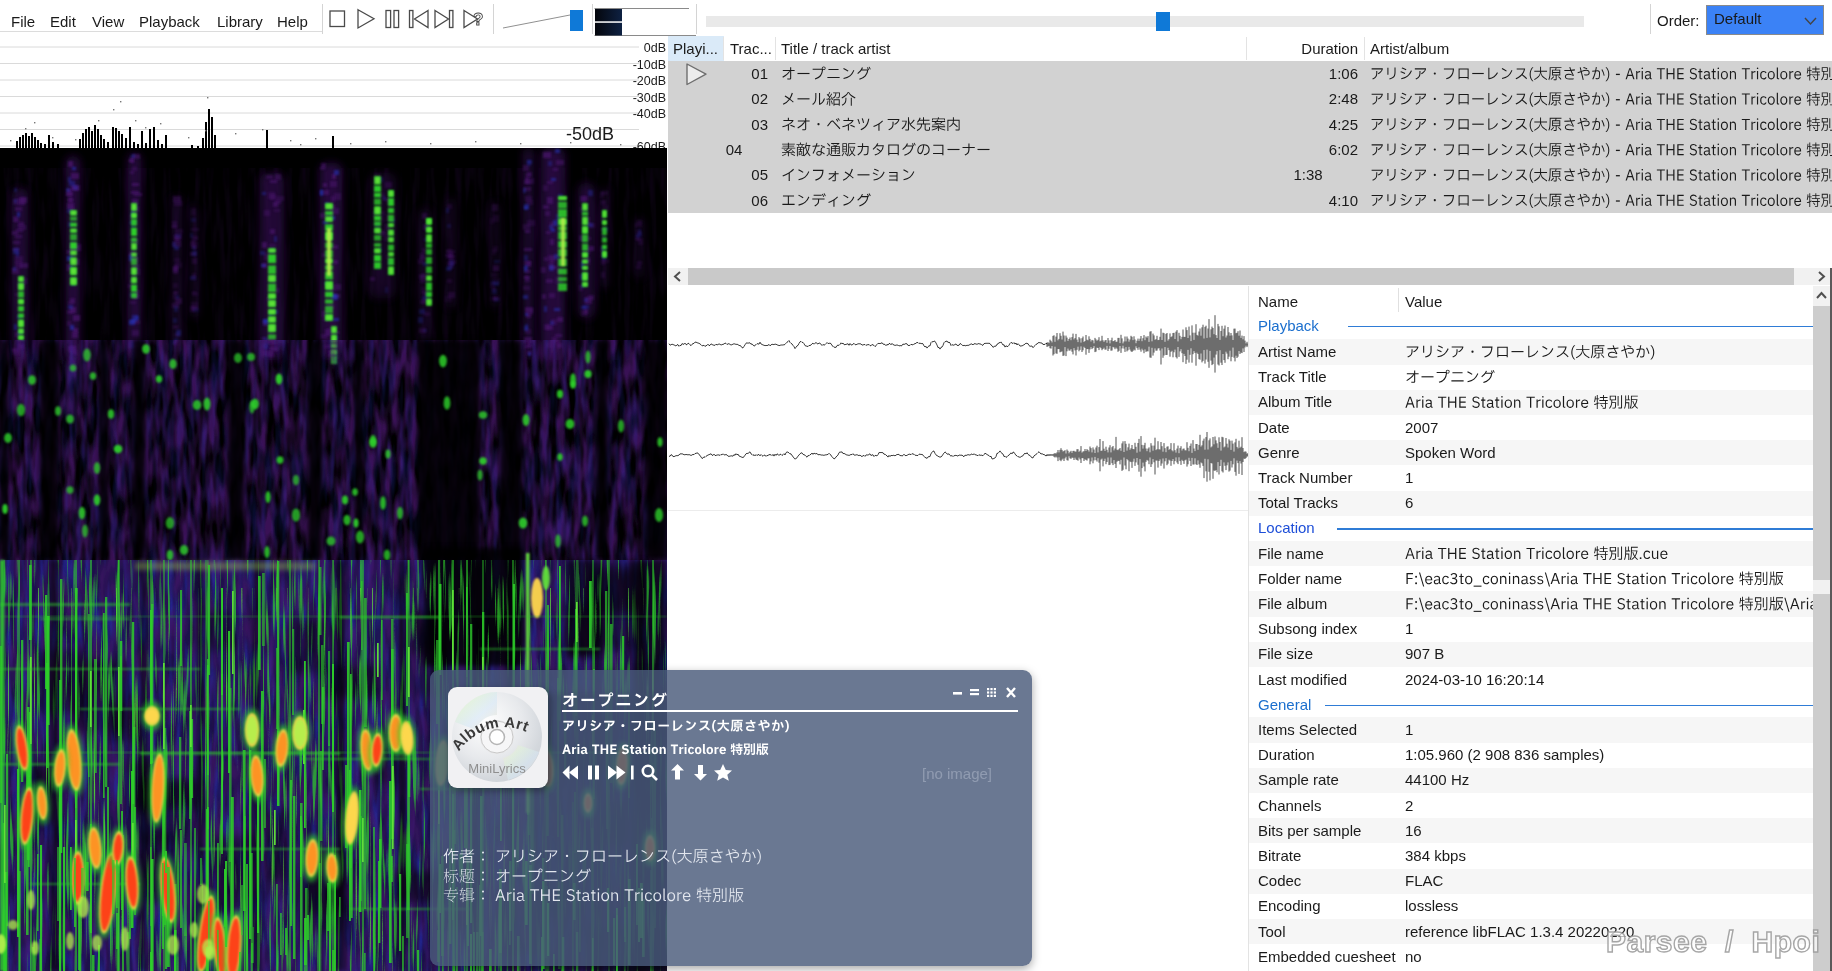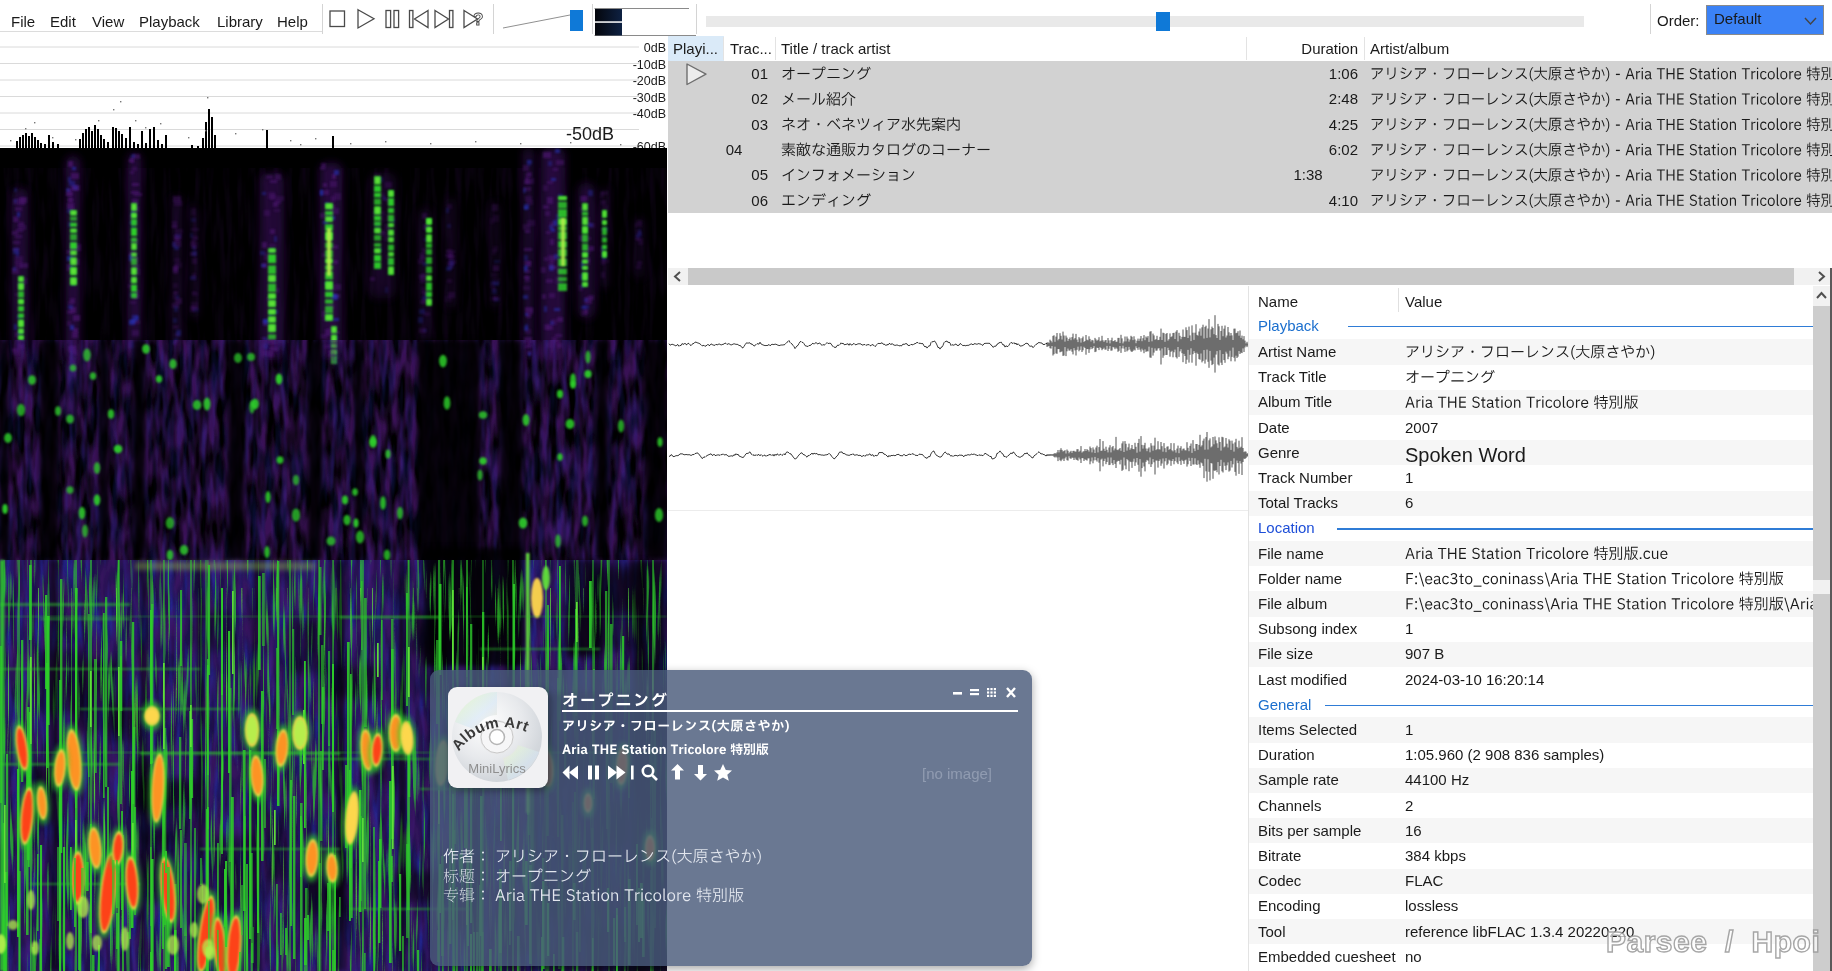--- a/index.html
+++ b/index.html
@@ -1479,21 +1479,21 @@
 <div class="ab" style="left:1348px;top:326px;width:465px;height:1.4px;background:#2f7cd6"></div>
 <div class="ab" style="left:1249px;top:339.4px;width:564px;height:25.2px;background:#f6f6f6"></div>
 <div class="t" style="left:1258px;top:343.0px;font-size:15px">Artist Name</div>
 <div class="t" style="left:1258px;top:368.2px;font-size:15px">Track Title</div>
 <div class="ab" style="left:1249px;top:389.8px;width:564px;height:25.2px;background:#f6f6f6"></div>
 <div class="t" style="left:1258px;top:393.4px;font-size:15px">Album Title</div>
 <div class="t" style="left:1258px;top:418.6px;font-size:15px">Date</div>
 <div class="t" style="left:1405px;top:418.6px;font-size:15px;max-width:408px;overflow:hidden">2007</div>
 <div class="ab" style="left:1249px;top:440.2px;width:564px;height:25.2px;background:#f6f6f6"></div>
 <div class="t" style="left:1258px;top:443.8px;font-size:15px">Genre</div>
-<div class="t" style="left:1405px;top:443.8px;font-size:20px;max-width:408px;overflow:hidden">Spoken Word</div>
+<div class="t" style="left:1405px;top:443.8px;font-size:15px;max-width:408px;overflow:hidden">Spoken Word</div>
 <div class="t" style="left:1258px;top:469.0px;font-size:15px">Track Number</div>
 <div class="t" style="left:1405px;top:469.0px;font-size:15px;max-width:408px;overflow:hidden">1</div>
 <div class="ab" style="left:1249px;top:490.6px;width:564px;height:25.2px;background:#f6f6f6"></div>
 <div class="t" style="left:1258px;top:494.2px;font-size:15px">Total Tracks</div>
 <div class="t" style="left:1405px;top:494.2px;font-size:15px;max-width:408px;overflow:hidden">6</div>
 <div class="t" style="left:1258px;top:519.4px;font-size:15px;color:#1d4ed8">Location</div>
 <div class="ab" style="left:1337px;top:528.4px;width:476px;height:1.4px;background:#2f7cd6"></div>
 <div class="ab" style="left:1249px;top:541.0px;width:564px;height:25.2px;background:#f6f6f6"></div>
 <div class="t" style="left:1258px;top:544.6px;font-size:15px">File name</div>
 <div class="t" style="left:1258px;top:569.8px;font-size:15px">Folder name</div>

